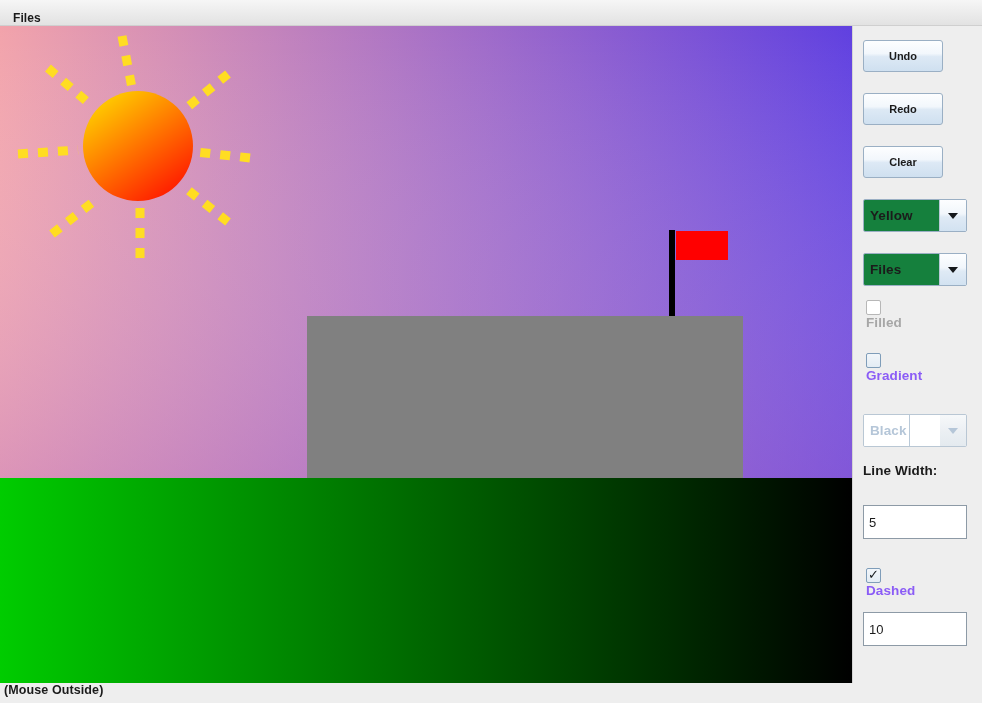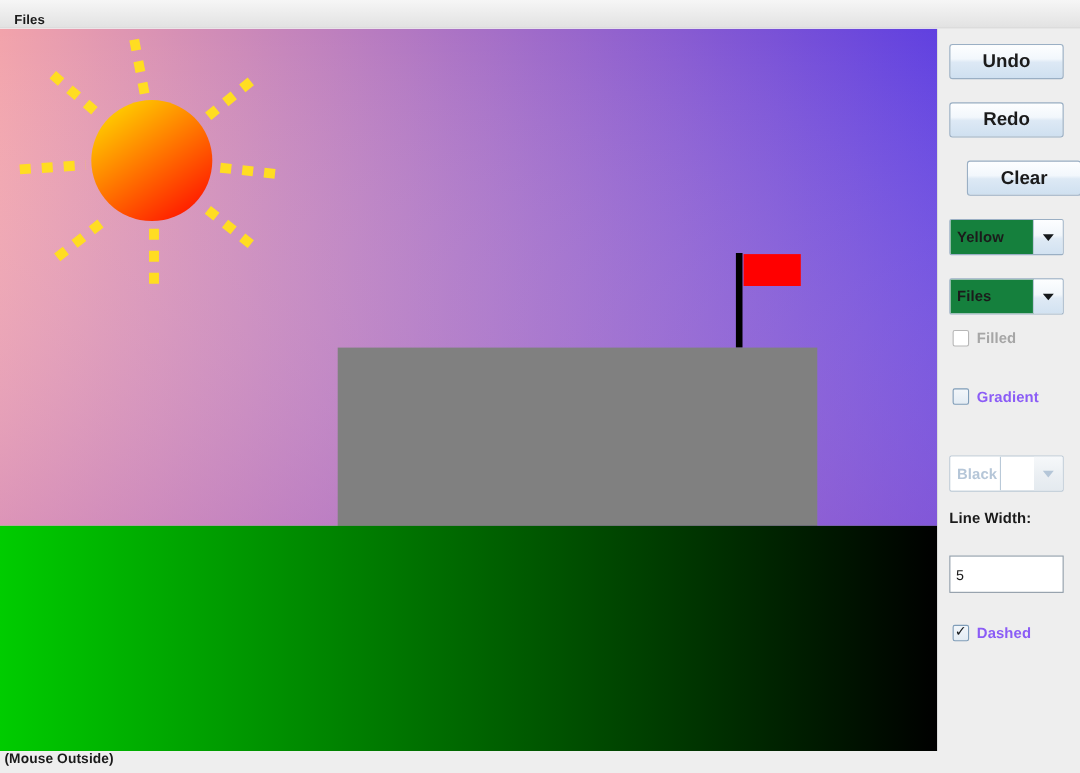--- a/index.html
+++ b/index.html
@@ -69,29 +69,29 @@
   #tool-panel {
     width: 129px;
     background: #eeeeee;
     position: relative;
     box-sizing: border-box;
   }
   .panel-abs { position: absolute; }
 
   
   .tool-button {
-    width: 104px;
+    width: 80px;
     height: 32px;
     box-sizing: border-box;
     border: 1px solid #9aafc4;
     border-radius: 3px;
     background: linear-gradient(to bottom,
         #fdfeff 0%, #f2f7fc 42%, #dde9f5 52%, #cfe0f0 100%);
     font-family: "Liberation Sans", sans-serif;
-    font-size: 17px;
+    font-size: 11px;
     font-weight: bold;
     color: #1b1b1b;
     cursor: pointer;
     padding: 0;
     text-align: center;
     line-height: 30px;
   }
 
   
   .combo {
@@ -135,20 +135,21 @@
   .combo.disabled .combo-value { color: #b5c6d8; background: #ffffff; }
   .combo.disabled .combo-arrow { background: linear-gradient(to bottom,#f6f8fa 0%,#ebeff3 55%,#e4eaef 100%); }
   .combo.disabled .combo-arrow .tri { border-top-color: #b5c6d8; }
 
   
   .check-row {
     display: flex;
     align-items: flex-start;
     cursor: pointer;
     user-select: none;
+    flex-direction: column;
   }
   .check-box {
     width: 15px; height: 15px;
     box-sizing: border-box;
     border: 1px solid #7f9db9;
     background: linear-gradient(to bottom, #f2f6fa 0%, #e3ecf4 100%);
     border-radius: 2px;
     margin-right: 7px;
     position: relative;
     flex: none;
@@ -273,21 +274,21 @@
         <rect id="ground-rect" x="0" y="452" width="852" height="205" fill="url(#groundG)"></rect>
       </svg>
     </div>
 
     <div id="tool-panel">
 
       <button class="tool-button panel-abs" style="left:10px; top:14px;">Undo</button>
 
       <button class="tool-button panel-abs" style="left:10px; top:67px;">Redo</button>
 
-      <button class="tool-button panel-abs" style="left:10px; top:120px;margin-left:16px;">Clear</button>
+      <button class="tool-button panel-abs" style="left:10px; top:120px;">Clear</button>
 
       <div class="combo panel-abs" style="left:10px; top:173px;">
         <div class="combo-value">Yellow</div>
         <div class="combo-arrow">
           <span class="tri"></span>
         </div>
       </div>
 
       <div class="combo panel-abs" style="left:10px; top:227px;">
         <div class="combo-value">Files</div>
@@ -317,19 +318,20 @@
 
       <input class="text-field panel-abs" style="left: 10px; top: 479px;" type="text" value="5">
 
       <div class="check-row panel-abs" style="left:13px; top:542px;">
         <span class="check-box">
           <span class="check-mark" style="display: block;">✓</span>
         </span>
         <span class="check-label">Dashed</span>
       </div>
 
+      <input class="text-field panel-abs" style="left: 10px; top: 586px;" type="text" value="10">
     </div>
   </div>
 
   <div id="status-bar">
     <span id="status-text">(Mouse Outside)</span>
   </div>
 </div>
 
 </body></html>

